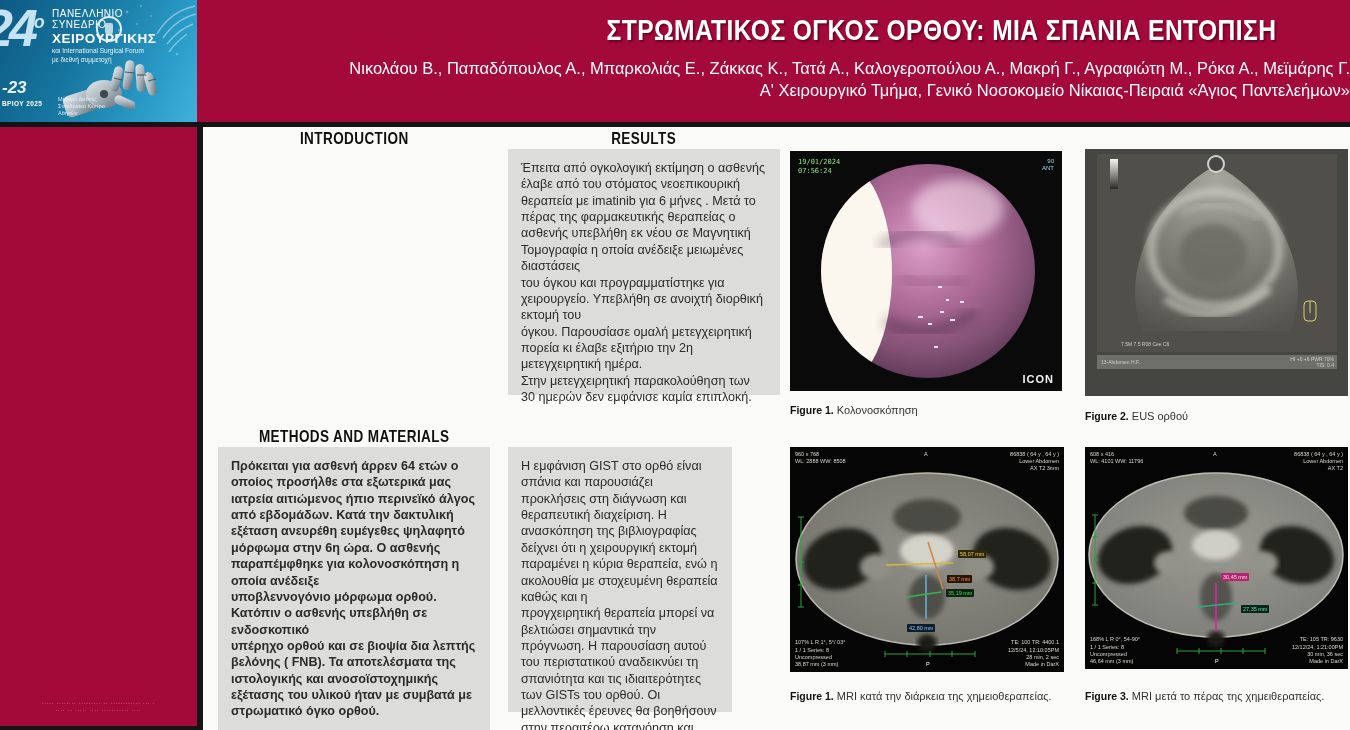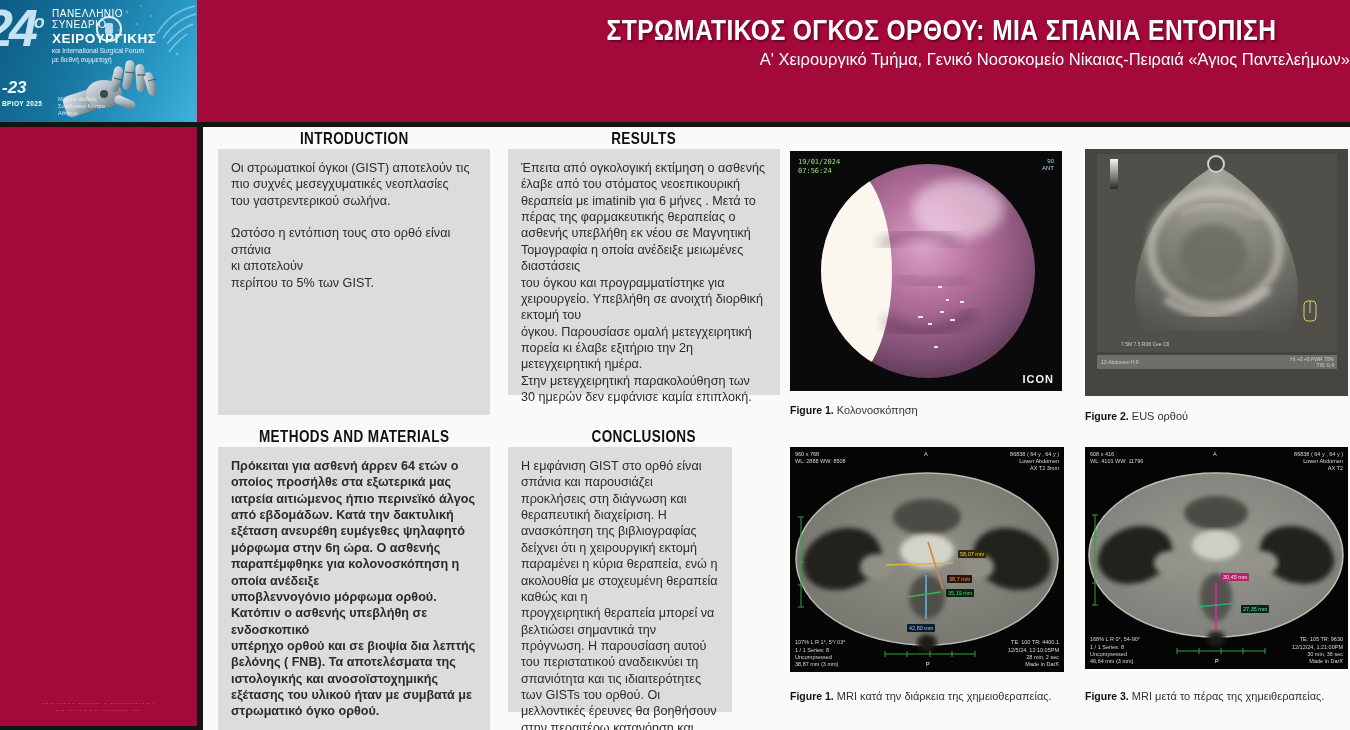--- a/index.html
+++ b/index.html
@@ -127,48 +127,42 @@
       </div>
     </div>
     <div class="fineprint">
       <div>····· ········ ········· ·· ············ ··· ·</div>
       <div>···· ·· ····· ···· ··········· ····</div>
     </div>
   </div>
 
   <div class="header">
     <div class="title-row"><span class="cond poster-title">ΣΤΡΩΜΑΤΙΚΟΣ ΟΓΚΟΣ ΟΡΘΟΥ: ΜΙΑ ΣΠΑΝΙΑ ΕΝΤΟΠΙΣΗ</span></div>
+    <div class="authors">Νικολάου Β., Παπαδόπουλος Α., Μπαρκολιάς Ε., Ζάκκας Κ., Τατά Α., Καλογεροπούλου Α., Μακρή Γ., Αγραφιώτη Μ., Ρόκα Α., Μεϊμάρης Γ.</div>
     <div class="affiliation">Α' Χειρουργικό Τμήμα, Γενικό Νοσοκομείο Νίκαιας-Πειραιά «Άγιος Παντελεήμων»</div>
   </div>
   <div class="divider-h"></div>
   <div class="divider-v"></div>
 
   <div class="content">
 
     <div class="sec-head" style="left:15px; top:2px; width:272px;"><span class="cond">INTRODUCTION</span></div>
-    <div class="txtbox" style="left:15px; top:22px; width:272px; height:266px;">Οι στρωματικοί όγκοι (GIST) αποτελούν τις πιο συχνές μεσεγχυματικές νεοπλασίες
-του γαστρεντερικού σωλήνα.
-
-Ωστόσο η εντόπιση τους στο ορθό είναι σπάνια
-κι αποτελούν
-περίπου το 5% των GIST.</div>
 
     <div class="sec-head" style="left:305px; top:2px; width:272px;"><span class="cond">RESULTS</span></div>
     <div class="txtbox" style="left:305px; top:22px; width:272px; height:246px;">Έπειτα από ογκολογική εκτίμηση ο ασθενής έλαβε από του στόματος νεοεπικουρική θεραπεία με imatinib για 6 μήνες . Μετά το πέρας της φαρμακευτικής θεραπείας ο ασθενής υπεβλήθη εκ νέου σε Μαγνητική Τομογραφία η οποία ανέδειξε μειωμένες διαστάσεις
 του όγκου και προγραμματίστηκε για χειρουργείο. Υπεβλήθη σε ανοιχτή διορθική εκτομή του
 όγκου. Παρουσίασε ομαλή μετεγχειρητική πορεία κι έλαβε εξιτήριο την 2η μετεγχειρητική ημέρα.
 Στην μετεγχειρητική παρακολούθηση των 30 ημερών δεν εμφάνισε καμία επιπλοκή.</div>
 
     <div class="sec-head" style="left:15px; top:300px; width:272px;"><span class="cond">METHODS AND MATERIALS</span></div>
     <div class="txtbox" style="left:15px; top:320px; width:272px; height:344px;font-weight:bold;">Πρόκειται για ασθενή άρρεν 64 ετών ο οποίος προσήλθε στα εξωτερικά μας
 ιατρεία αιτιώμενος ήπιο περινεϊκό άλγος από εβδομάδων. Κατά την δακτυλική εξέταση ανευρέθη ευμέγεθες ψηλαφητό μόρφωμα στην 6η ώρα. Ο ασθενής παραπέμφθηκε για κολονοσκόπηση η οποία ανέδειξε
 υποβλεννογόνιο μόρφωμα ορθού. Κατόπιν ο ασθενής υπεβλήθη σε ενδοσκοπικό
 υπέρηχο ορθού και σε βιοψία δια λεπτής βελόνης ( FNB). Τα αποτελέσματα της ιστολογικής και ανοσοϊστοχημικής εξέτασης του υλικού ήταν με συμβατά με στρωματικό όγκο ορθού.</div>
 
-    <div class="sec-head" style="left:305px; top:300px; width:272px;"><span class="cond">CONCLUSIONS</span></div>
     <div class="txtbox" style="left:305px; top:320px; width:224px; height:265px;">Η εμφάνιση GIST στο ορθό είναι σπάνια και παρουσιάζει προκλήσεις στη διάγνωση και θεραπευτική διαχείριση. Η ανασκόπηση της βιβλιογραφίας δείχνει ότι η χειρουργική εκτομή παραμένει η κύρια θεραπεία, ενώ η ακολουθία με στοχευμένη θεραπεία καθώς και η
 προγχειρητική θεραπεία μπορεί να βελτιώσει σημαντικά την πρόγνωση. Η παρουσίαση αυτού του περιστατικού αναδεικνύει τη σπανιότητα και τις ιδιαιτερότητες των GISTs του ορθού. Οι μελλοντικές έρευνες θα βοηθήσουν στην περαιτέρω κατανόηση και βελτίωση της θεραπευτικής στρατηγικής για τους ασθενείς με GIST</div>
 
     <div class="figpanel" style="left:587px; top:24px; width:272px; height:240px; background:#0a0a0a;">
       <svg width="272" height="240" viewBox="0 0 272 240">
         <defs>
           <radialGradient id="endo" cx="48%" cy="38%" r="72%">
             <stop offset="0" stop-color="#dba1cb"></stop>
               <stop offset=".35" stop-color="#b4709d"></stop>
             <stop offset=".7" stop-color="#825074"></stop>

